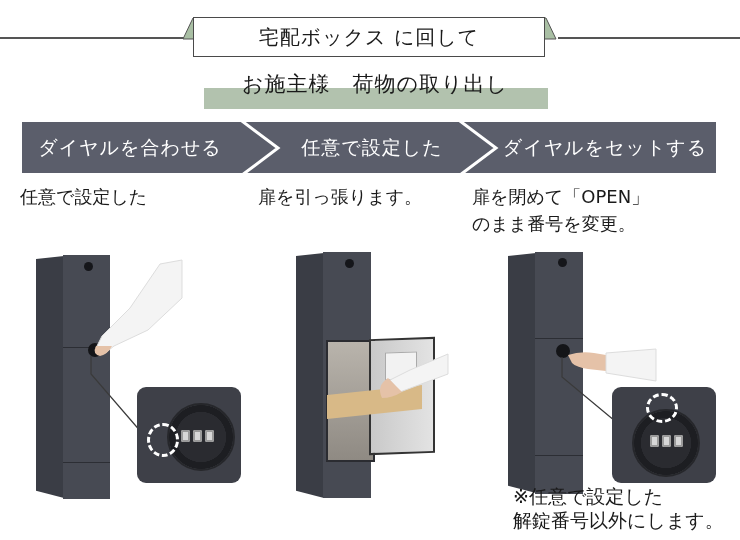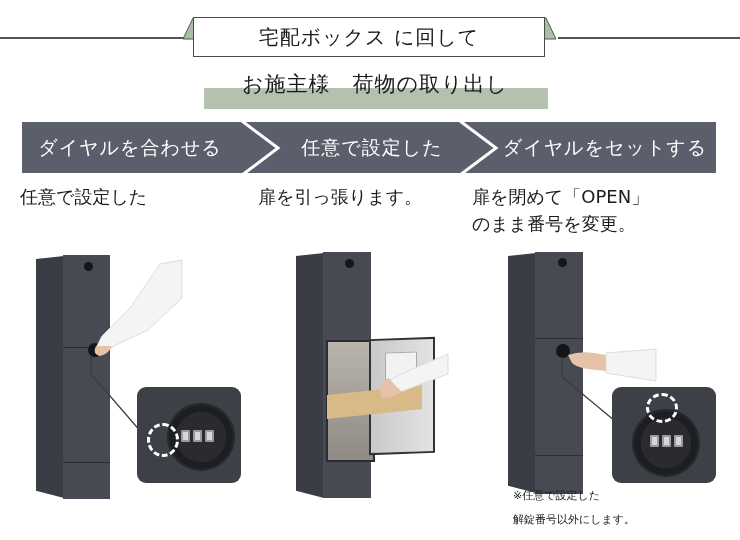--- a/index.html
+++ b/index.html
@@ -28,21 +28,21 @@
   
   .banner { position:absolute; left:22px; top:122px; width:694px; height:51px; background:#5b5e6b; }
   .step-label {
     position:absolute; top:122px; height:51px; display:flex; align-items:center; justify-content:center;
     color:#ffffff; font-size:19px; letter-spacing:1px; white-space:nowrap;
   }
   svg.chev { position:absolute; top:118px; }
 
   
   .desc { position:absolute; top:183px; font-size:18px; line-height:27px; white-space:nowrap; }
-  .note { position:absolute; left:513px; top:484px; font-size:11px; line-height:24px; white-space:nowrap; }
+  .note { position:absolute; left:513px; top:484px; font-size:19px; line-height:24px; white-space:nowrap; }
 
   
   .box-side { background:#3a3d45; }
   .box-front { background:#474a53; }
   .closeup {
     position:absolute; width:104px; height:96px; border-radius:9px; background:#3e4048;
   }
   .dial-outer {
     position:absolute; width:64px; height:64px; border-radius:50%;
     background:radial-gradient(circle at 50% 50%, #2a2b30 0 55%, #1d1e22 56% 70%, #34363c 71%);

